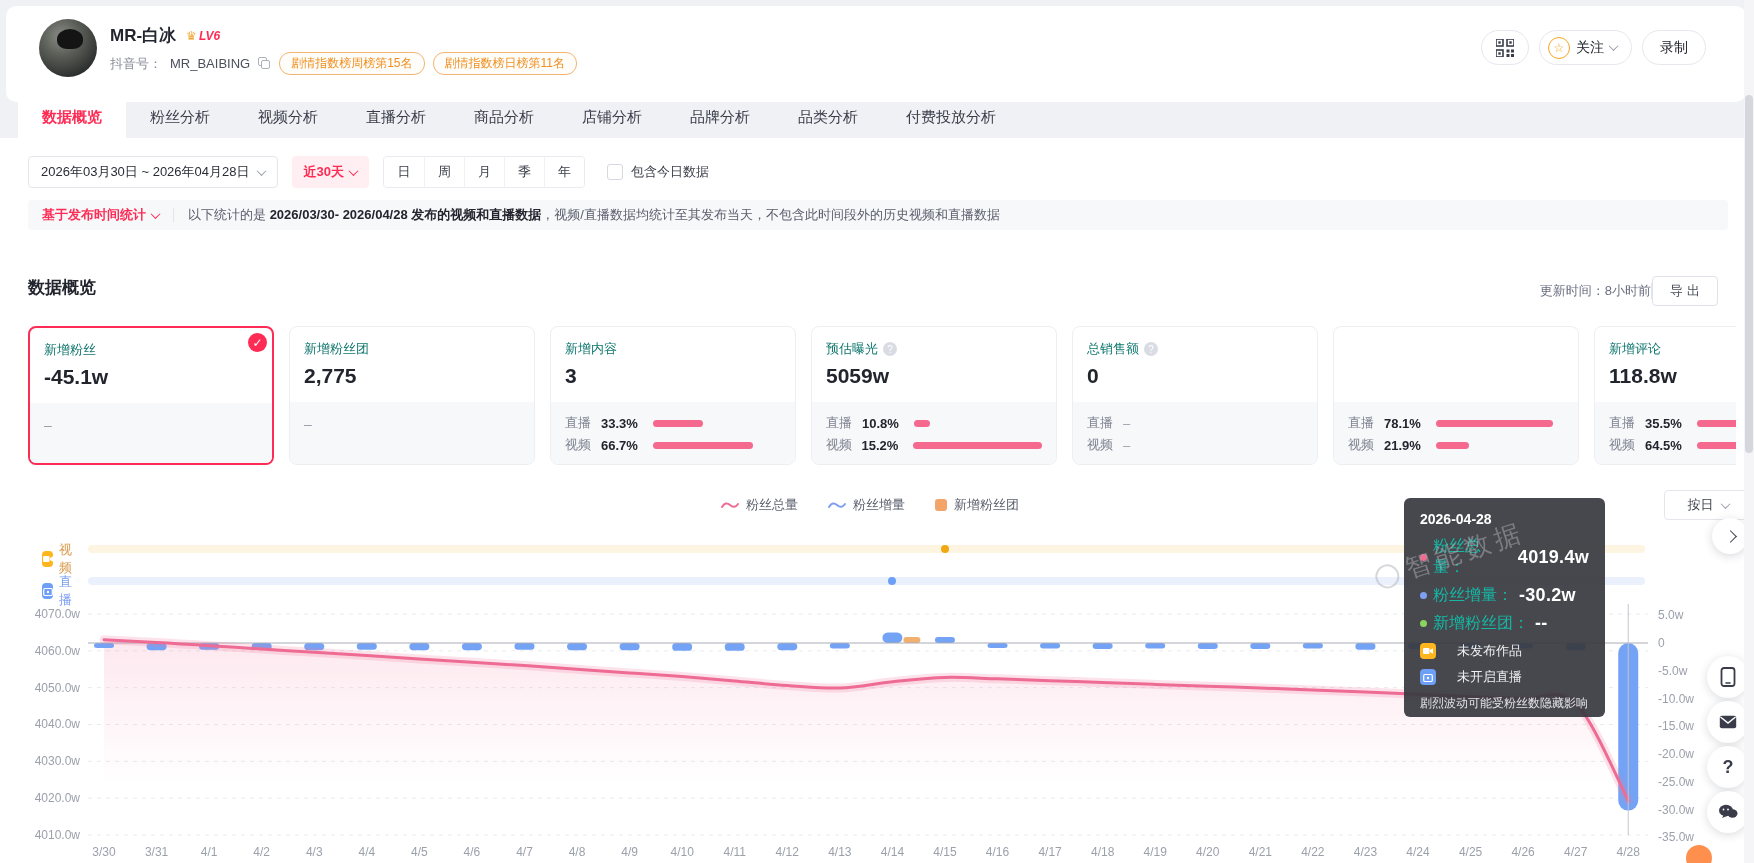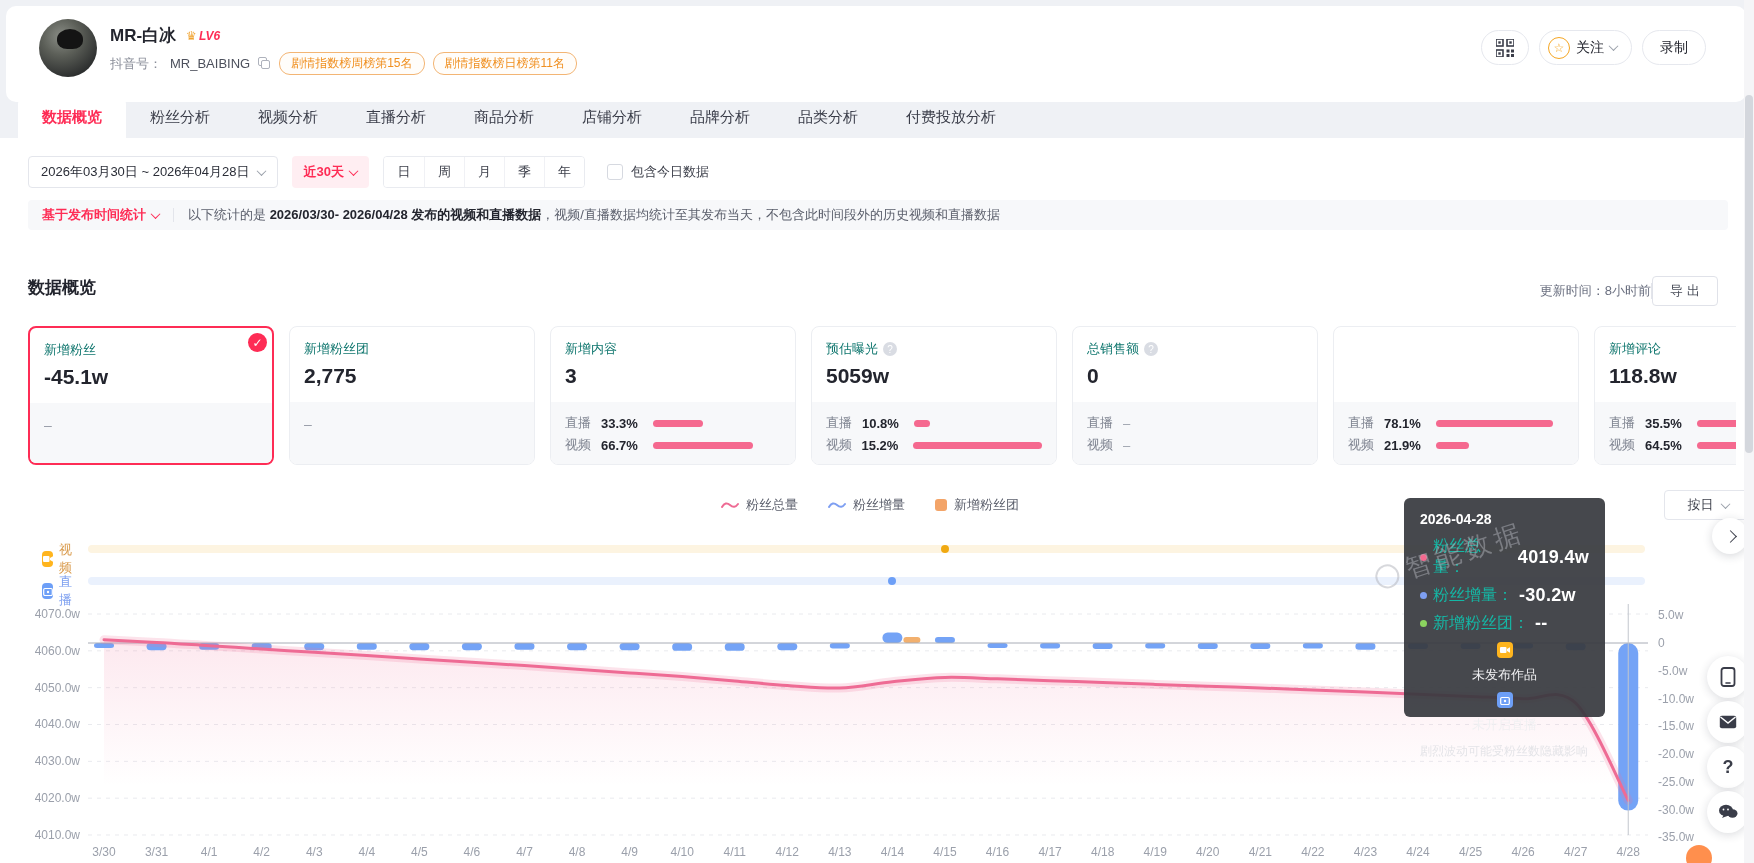--- a/index.html
+++ b/index.html
@@ -113,21 +113,21 @@
   
   #plot { position:absolute; left:0; top:0; width:1754px; height:725px; z-index:1; pointer-events:none; }
 
   
   .tooltip { position:absolute; left:1404px; top:360px; width:201px; height:219px; background:rgba(56,58,64,.93); border-radius:6px; color:#fff; padding:13px 16px; z-index:5; }
   .tt-date { font-size:14px; font-weight:600; margin-bottom:9px; }
   .tt-row { display:flex; align-items:center; margin-bottom:7px; gap:6px; }
   .tt-dot { width:7px; height:7px; border-radius:50%; flex:none; }
   .tt-label { font-size:16px; color:#14b8a6;font-family:Liberation Serif, serif; }
   .tt-value { font-size:18px; font-weight:700; letter-spacing:.3px; }
-  .tt-note { display:flex; align-items:center; gap:8px; margin-top:8px; font-size:13px; color:#f0f0f2;flex-direction:column; }
+  .tt-note { display:flex; align-items:center; gap:21px; margin-top:8px; font-size:13px; color:#f0f0f2; }
   .tt-footer { margin-top:9px; font-size:12px; color:#e4e4e8; }
 
   
   .watermark { position:absolute; left:1372px; top:400px; z-index:6; transform:rotate(-18deg); color:rgba(175,178,186,.5); font-size:26px; letter-spacing:5px; pointer-events:none; display:flex; align-items:center; gap:8px;}
   .wm-ring { width:24px; height:24px; border:2px solid rgba(175,178,186,.5); border-radius:50%; }
 
   
   .float-btn { position:absolute; left:1707px; width:42px; height:42px; border-radius:50%; background:#fff; box-shadow:0 2px 10px rgba(40,45,60,.16); display:flex; align-items:center; justify-content:center; z-index:8; cursor:pointer; color:#3a3d49; }
   .float-partial { position:absolute; left:1686px; top:845px; width:26px; height:26px; border-radius:50%; background:#ff8f4d; z-index:8; }
 

